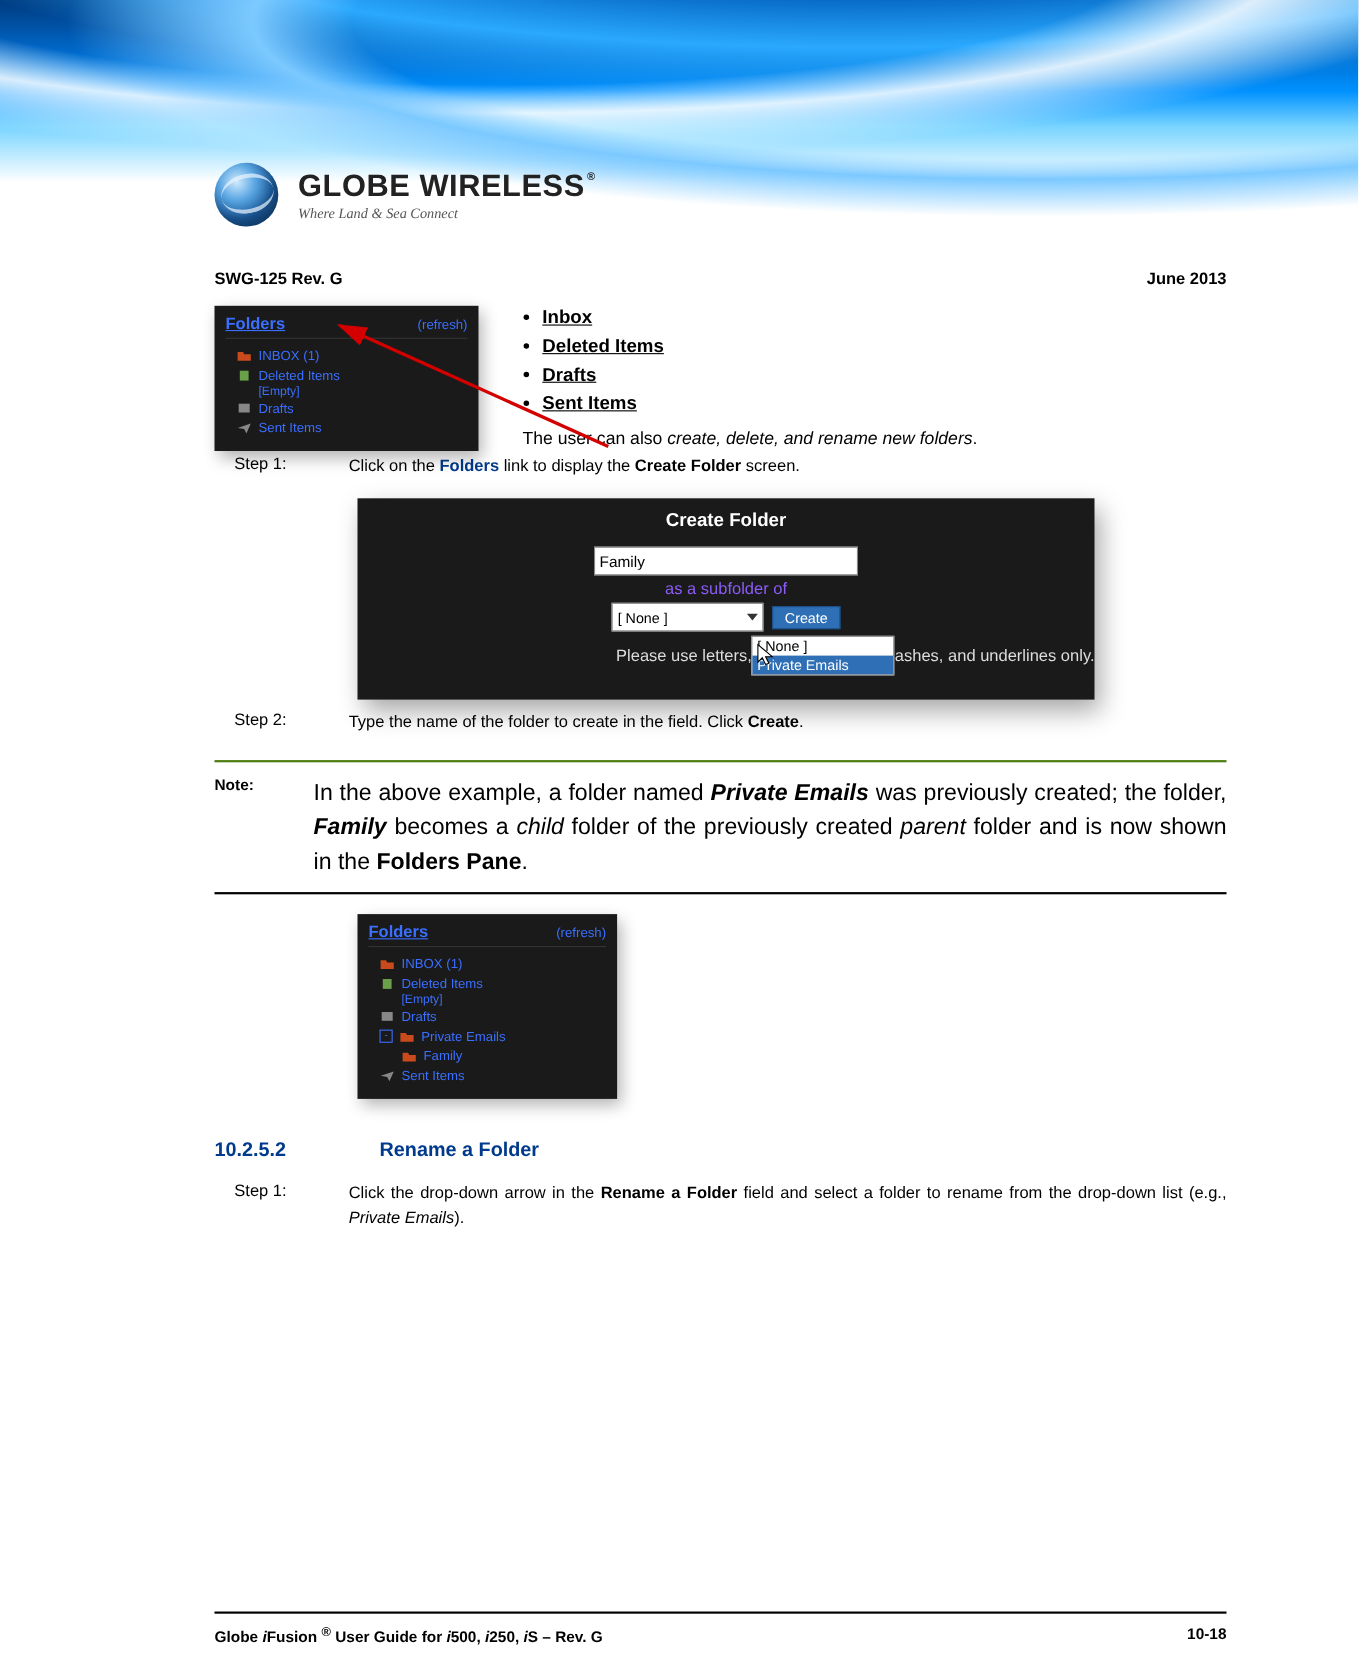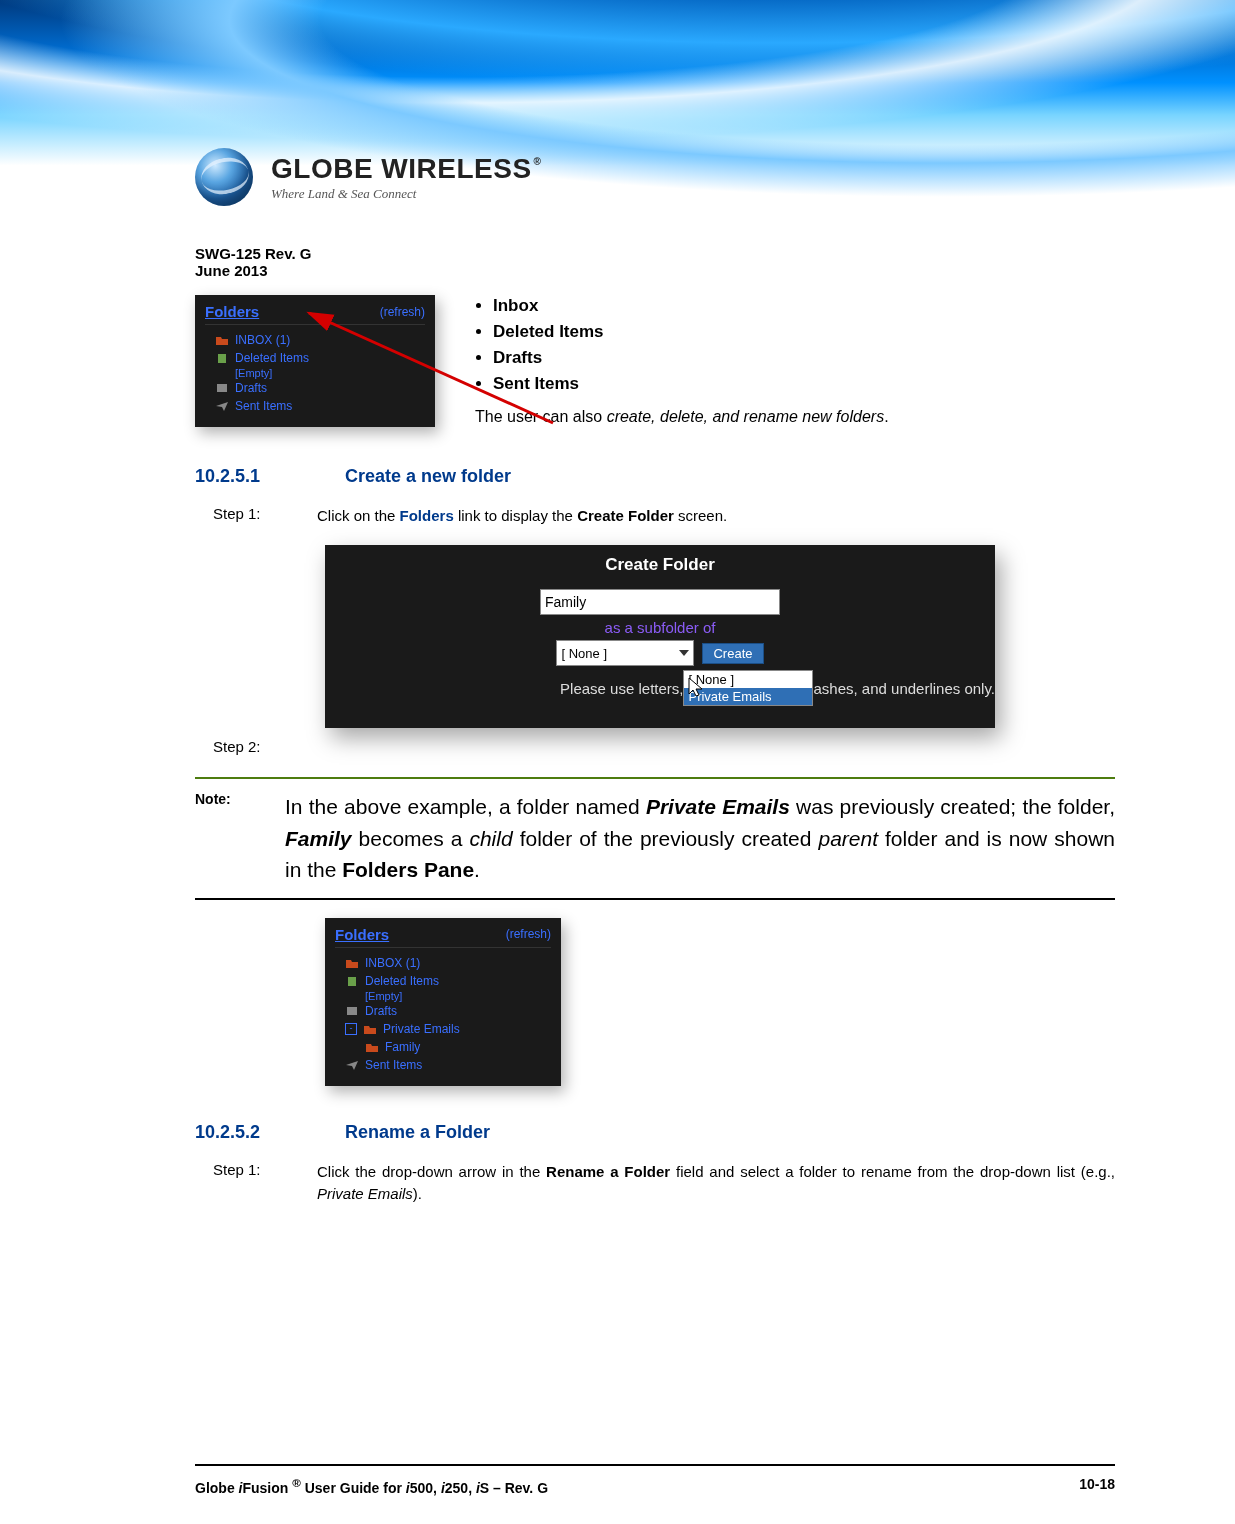--- a/index.html
+++ b/index.html
@@ -61,40 +61,39 @@
   .logo-tag { font-family: Georgia, 'Times New Roman', serif; font-style: italic; font-size: 13px; color: #555; margin-top: 4px; }
 
   .content {
     padding: 0 120px 0 195px;
   }
   .docbar {
     display: flex; justify-content: space-between;
     font-weight: 700; font-size: 15px;
     padding: 14px 0 10px;
     border-top: 1px solid transparent;
-    flex-direction: column;
   }
 
   
   .top-section { display: flex; gap: 40px; align-items: flex-start; margin-top: 6px; position: relative; }
   .folders-panel {
     width: 220px; background: #1a1a1a; color: #ddd;
     box-shadow: 4px 6px 14px rgba(0,0,0,0.3);
     padding: 8px 10px 12px;
   }
   .folders-head { display:flex; justify-content: space-between; align-items:center; border-bottom:1px solid #333; padding-bottom:4px; margin-bottom:6px;}
   .folders-head .title { color:#3a6fff; font-weight:700; text-decoration: underline; font-size:15px;}
   .folders-head .refresh { color:#3a6fff; font-size:12px;}
   .folder-item { display:flex; align-items:center; gap:6px; font-size:12px; color:#3a6fff; padding:2px 0 2px 10px;}
   .folder-item.sub { padding-left: 30px; }
   .folder-item .icon { width:14px; height:12px; }
   .empty-tag { color:#3a6fff; font-size:11px; padding-left: 30px; }
 
   .bullets { margin-top: -2px; }
-  .bullets ul { list-style: disc; margin: 0 0 8px 18px; padding: 0; }
+  .bullets ul { list-style: disc; margin: 0 0 8px 18px; padding: 0; text-decoration: underline; }
   .bullets li { font-weight: 700; font-size: 17px; padding: 3px 0; }
   .user-note { font-size: 16px; line-height: 1.55; max-width: 420px; text-align: justify; }
   .user-note .em { font-style: italic; }
 
   .arrow-svg { position:absolute; left: 108px; top: 10px; pointer-events:none; }
 
   
   .h3 { color: #003a8c; font-weight: 700; font-size: 18px; margin: 36px 0 18px; }
   .h3 .num { display:inline-block; width: 150px; }
 
@@ -217,23 +216,20 @@
           <li>Deleted Items</li>
           <li>Drafts</li>
           <li>Sent Items</li>
         </ul>
         <div class="user-note">
           <span>The user can also </span><span class="em">create, delete, and rename new folders</span><span>.</span>
         </div>
       </div>
     </div>
 
-    <div class="h3">
-      <span class="num">10.2.5.1</span><span>Create a new folder</span>
-    </div>
 
     <div class="step-row">
       <div class="step-label">Step  1:</div>
       <div class="step-body">
         <span>Click on the </span><span class="link-style">Folders</span><span> link to display the </span><span class="bold">Create Folder</span><span> screen.</span>
       </div>
     </div>
 
     <div class="dialog-wrap">
       <div class="dialog">
@@ -260,20 +256,23 @@
           <span>ashes, and underlines only.</span>
           <svg class="cursor" width="18" height="22">
               <path d="M2,2 L2,18 L6,14 L9,20 L12,19 L9,13 L15,13 Z" fill="#fff" stroke="#000"></path>
             </svg>
         </div>
       </div>
     </div>
 
     <div class="step-row">
       <div class="step-label">Step  2:</div>
+      <div class="step-body">
+        <span>Type the name of the folder to create in the field. Click </span><span class="bold">Create</span><span>.</span>
+      </div>
     </div>
 
     <div class="note-block">
       <div class="note-label">Note:</div>
       <div class="note-text">
         <span>In the above example, a folder named </span><span class="bi">Private Emails</span><span> was previously created; the folder, </span><span class="bi">Family</span><span> becomes a </span><span class="it">child</span><span> folder of the previously created </span><span class="it">parent</span><span> folder and is now shown in the </span><span class="bold">Folders Pane</span><span>.</span>
       </div>
     </div>
 
     <div class="folders-panel small">

